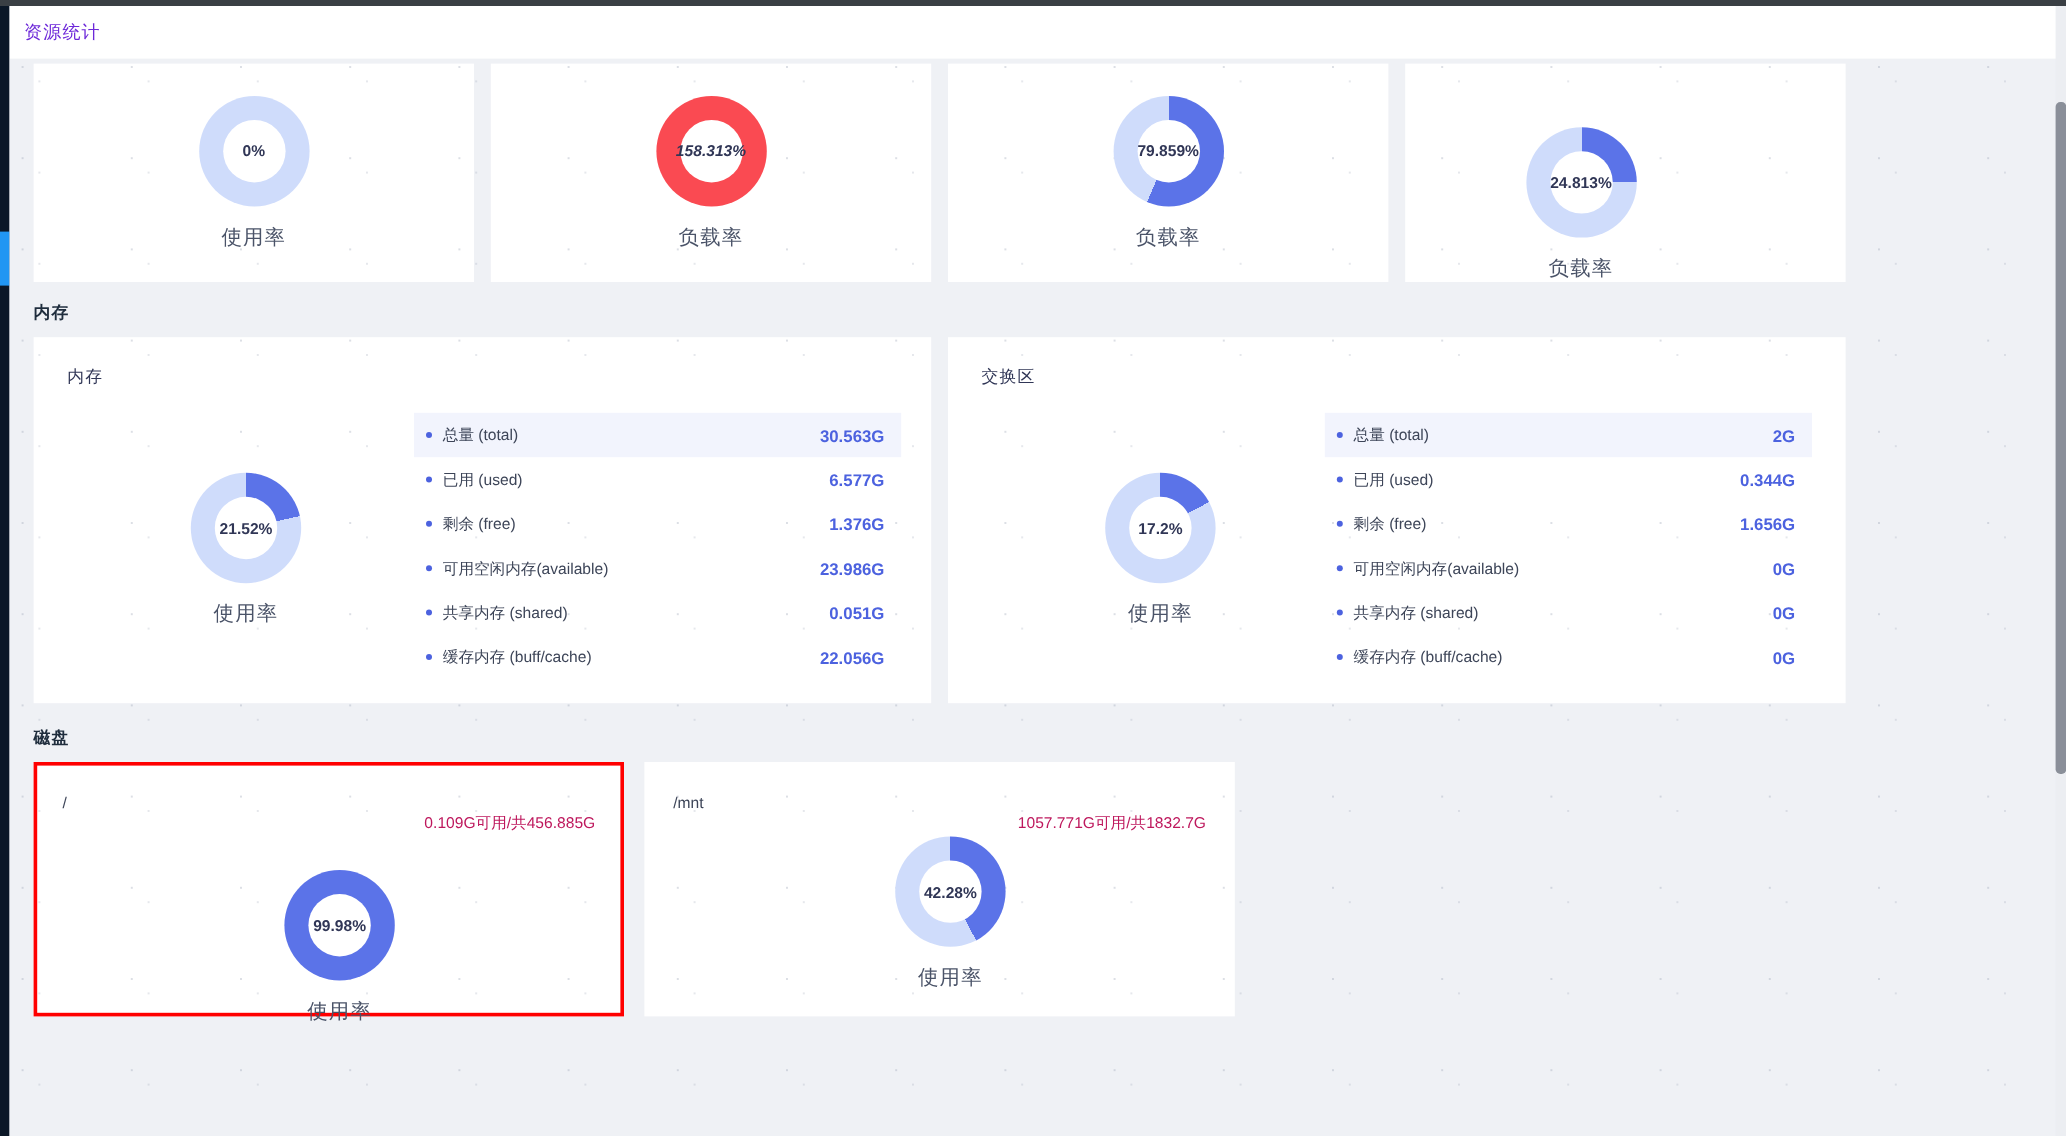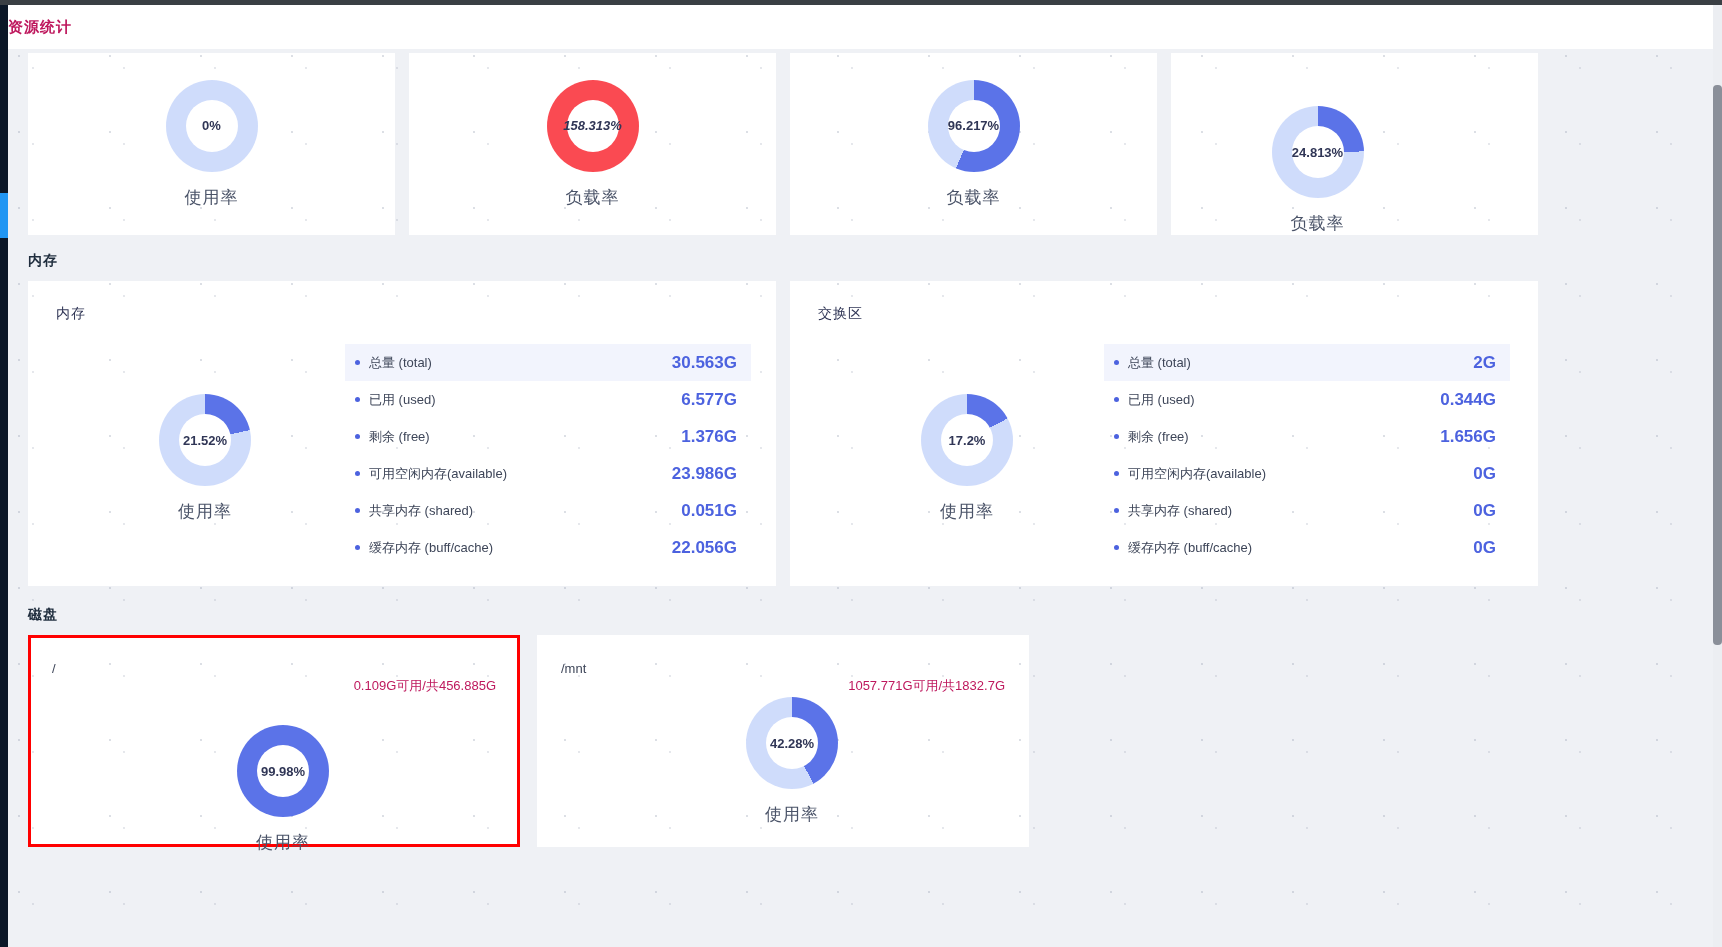--- a/index.html
+++ b/index.html
@@ -38,22 +38,23 @@
   }
 
   
   #header {
     position: absolute; top: 0; left: 0;
     width: 1714px; height: 44px;
     background: #ffffff;
     display: flex; align-items: center;
   }
   #header-title {
-    font-size: 15px; font-weight: bold;
-    color: #be185d; letter-spacing: 1px;
+    margin-left: 12px;
+    font-size: 15px; font-weight: normal;
+    color: #6d28d9; letter-spacing: 1px;
   }
 
   
   #scroll-body {
     position: absolute; top: 44px; left: 0;
     width: 1714px; height: 898px;
     background: #eff1f5;
   }
 
   
@@ -133,21 +134,21 @@
   .stat-row.highlight { background: #f2f4fd; }
   .stat-dot {
     width: 5px; height: 5px; border-radius: 50%;
     background: #4c62df; margin-right: 9px; flex: 0 0 auto;
   }
   .stat-label {
     font-size: 13px; color: #3d4558;
     flex: 1 1 auto; white-space: nowrap;
   }
   .stat-value {
-    font-size: 17px; font-weight: bold;
+    font-size: 14px; font-weight: bold;
     color: #4c62df; white-space: nowrap;
   }
 
   
   .disk-head {
     position: absolute;
     left: 0; right: 0;
     display: flex; align-items: center;
     justify-content: space-between;
     padding: 0 24px;
@@ -205,21 +206,21 @@
           <span>158.313%</span>
         </div>
       </div>
       <div class="donut-label">负载率</div>
     </div>
 
     <div class="card" style="left:782px; top:4px; width:367px; height:182px;"></div>
     <div class="donut-wrap" style="left:782px; top:4px; width:367px; height:182px; justify-content:center;">
       <div class="donut" style="width:92px;height:92px;background:conic-gradient(#5b73e8 0deg 203.2deg, #cfdcfb 203.2deg 360deg);">
         <div class="hole" style="width:52px;height:52px;">
-          <span>96.217%</span>
+          <span>79.859%</span>
         </div>
       </div>
       <div class="donut-label">负载率</div>
     </div>
 
     <div class="card" style="left:1163px; top:4px; width:367px; height:182px;"></div>
     <div class="donut-wrap" style="left:1126px; top:4px; width:367px; height:182px; justify-content:flex-end;">
       <div class="donut" style="width:92px;height:92px;background:conic-gradient(#5b73e8 0deg 89.3deg, #cfdcfb 89.3deg 360deg);">
         <div class="hole" style="width:52px;height:52px;">
           <span>24.813%</span>

